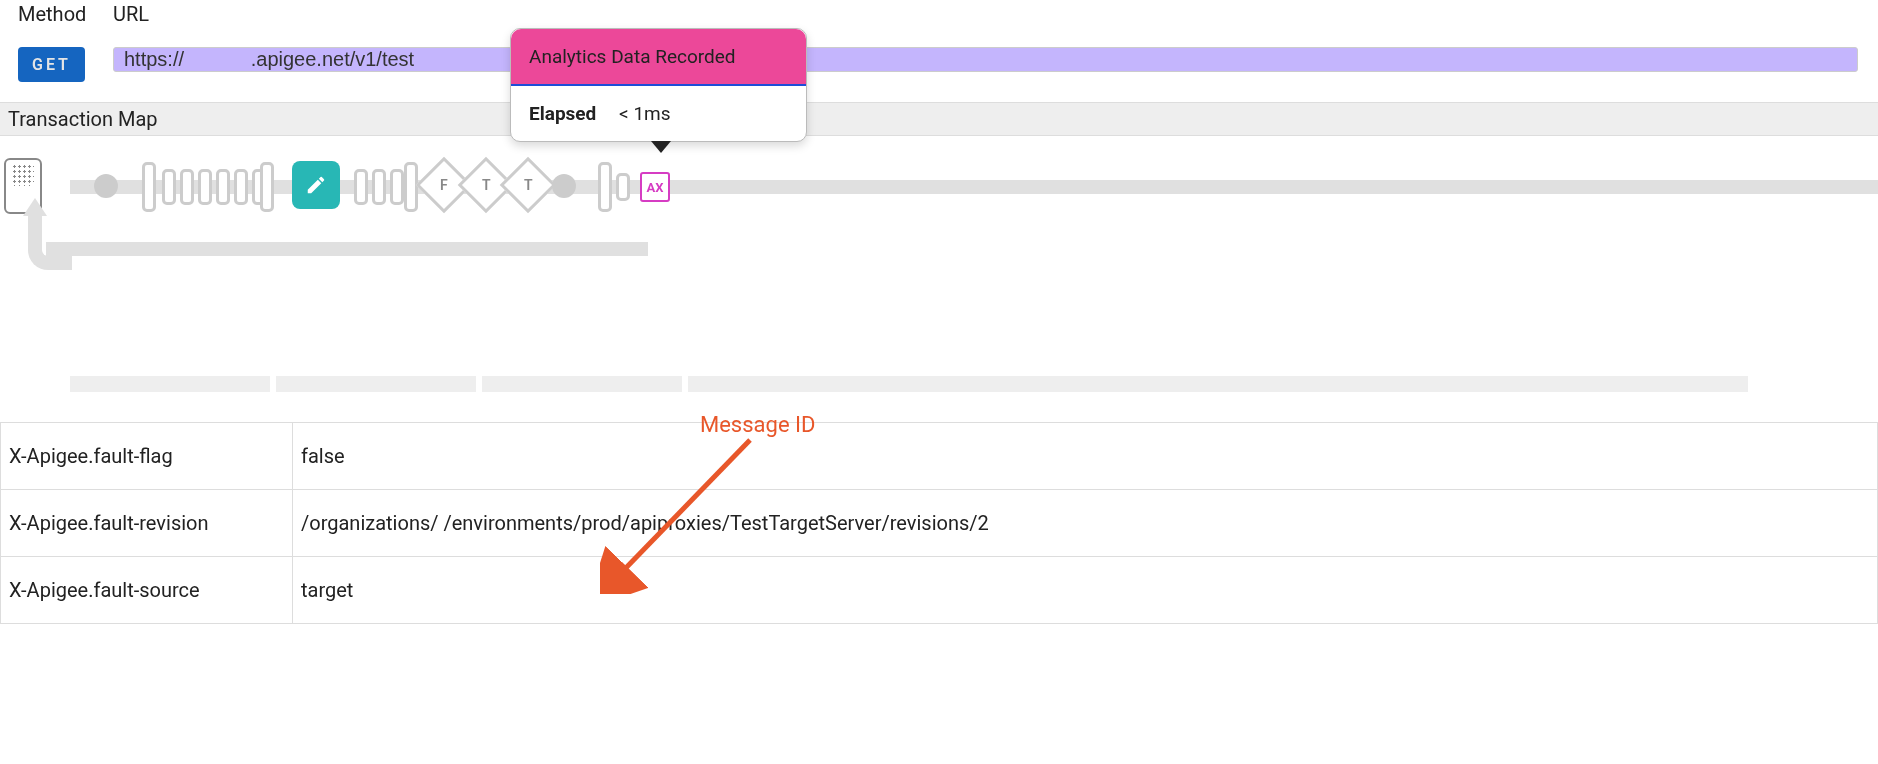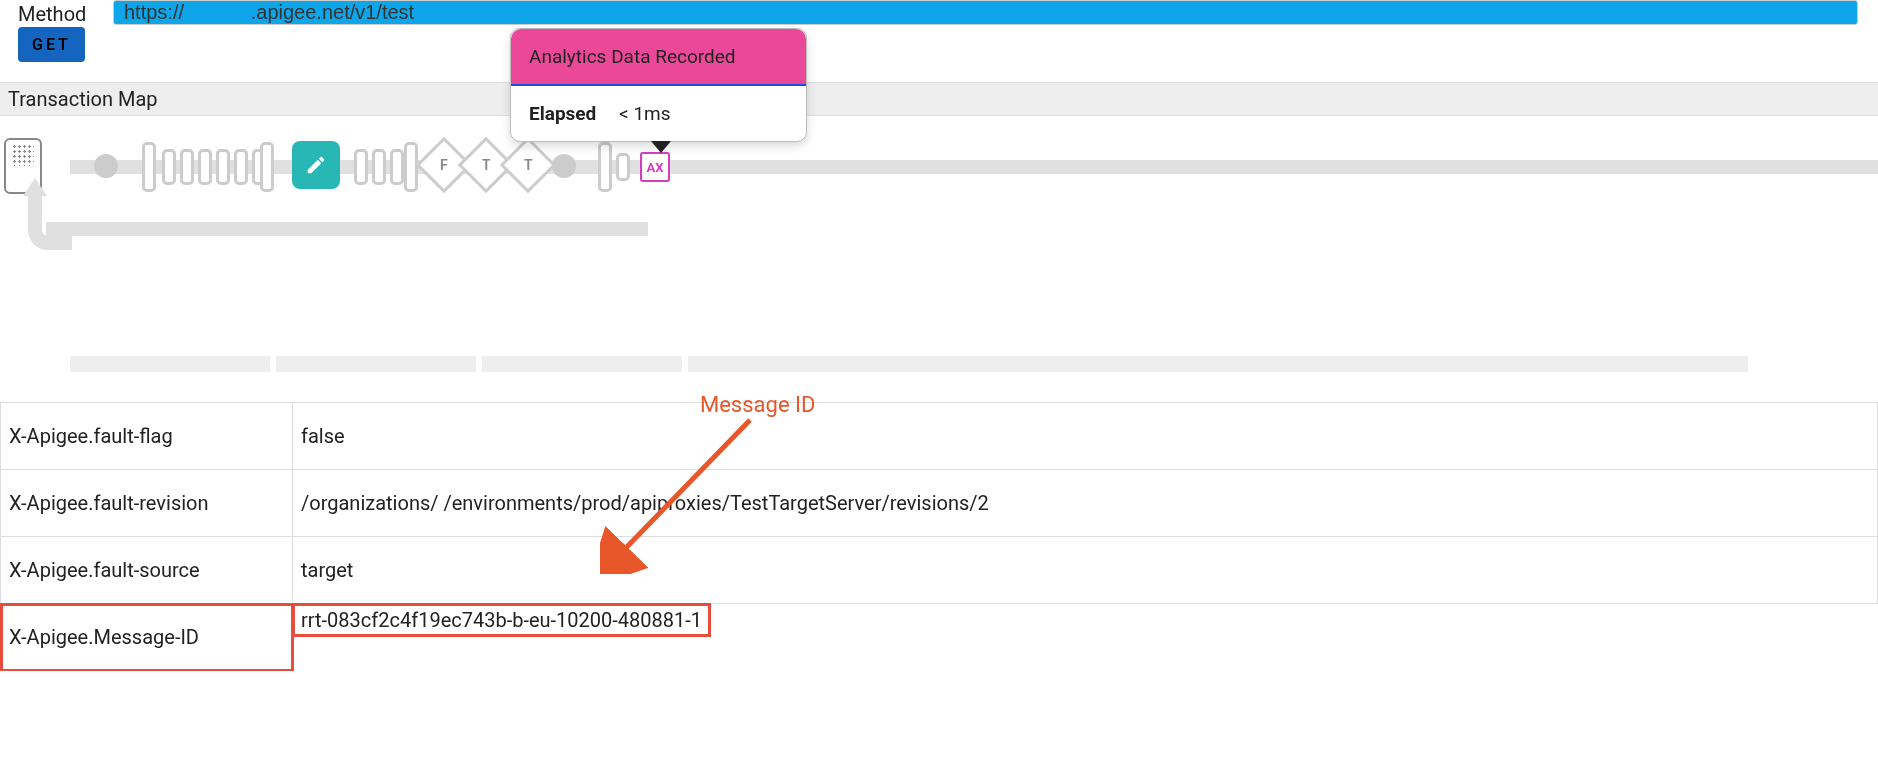--- a/index.html
+++ b/index.html
@@ -1,21 +1,21 @@
 <!DOCTYPE html>
 <html><head>
 <meta charset="utf-8">
 <style>
   html,body{margin:0;padding:0;font-family:-apple-system,BlinkMacSystemFont,"Segoe UI",Roboto,"Helvetica Neue",Arial,sans-serif;font-size:20px;color:#222;background:#fff;width:1878px}
   .hdr-row{display:flex;align-items:flex-start;padding:0 0 0 18px}
   .col-method{width:95px}
   .col-url{flex:1}
-  .lbl{font-size:20px;color:#222;padding:2px 0 1px 0}
-  .method-btn{display:inline-block;background:#1565c0;color:#000000;font-weight:600;letter-spacing:3px;padding:8px 14px;border-radius:4px;font-size:16px}
-  .url-input{width:100%;box-sizing:border-box;font-size:20px;padding:0 10px;border:1px solid #ccc;border-radius:3px;background:#0ea5e9;color:#333}
+  .lbl{font-size:20px;color:#222;padding:2px 0 21px 0}
+  .method-btn{display:inline-block;background:#1565c0;color:#e5e5e5;font-weight:600;letter-spacing:3px;padding:8px 14px;border-radius:4px;font-size:16px}
+  .url-input{width:100%;box-sizing:border-box;font-size:20px;padding:0 10px;border:1px solid #ccc;border-radius:3px;background:#c4b5fd;color:#333}
   .section-title{background:#eee;border-top:1px solid #ddd;border-bottom:1px solid #ddd;padding:4px 8px;font-size:20px;color:#222}
   
   .map-wrap{position:relative;height:160px;padding:20px 0 0 20px}
   .map-track{position:absolute;left:70px;right:0;top:44px;height:14px;background:#e0e0e0}
   .node{position:absolute;top:22px}
   .circ{width:24px;height:24px;border-radius:50%;background:#ccc;display:inline-block;margin-top:16px}
   .pill{width:8px;height:44px;border-radius:5px;background:#fff;border:3px solid #ccc;display:inline-block;margin:0 2px;vertical-align:middle;margin-top:4px}
   .pill-sm{height:30px;margin-top:11px}
   .pill-xs{height:22px;margin-top:15px}
   .sq-edit{width:48px;height:48px;border-radius:8px;background:#28b7b5;display:flex;align-items:center;justify-content:center;margin-top:3px}
@@ -49,20 +49,21 @@
 </style>
 </head>
 <body>
 
 <div class="hdr-row">
   <div class="col-method">
     <div class="lbl">Method</div>
     <div class="method-btn">GET</div>
   </div>
   <div class="col-url" style="padding-right:20px">
+    <div class="lbl">URL</div>
     <input class="url-input" value="https://            .apigee.net/v1/test" style="">
   </div>
 </div>
 
 <div style="height:20px"></div>
 
 <div class="section-title">Transaction Map</div>
 <div class="map-wrap">
   <div class="map-track"></div>
 
@@ -143,24 +144,20 @@
           <td>false</td>
         </tr>
     <tr>
           <td>X-Apigee.fault-revision</td>
           <td>/organizations/           /environments/prod/apiproxies/TestTargetServer/revisions/2</td>
         </tr>
     <tr>
           <td>X-Apigee.fault-source</td>
           <td>target</td>
         </tr>
-    <tr class="hl-row">
-          <td>X-Apigee.Message-ID</td>
-          <td style="display:inline-block;border:none;padding:4px 8px">rrt-083cf2c4f19ec743b-b-eu-10200-480881-1</td>
-        </tr>
   </tbody>
     </table>
 
   <div class="annot" style="left:700px;top:-10px">Message ID</div>
   <svg class="arrow-svg" style="left:600px;top:12px" width="180" height="160">
     <defs>
         <marker id="ah" markerWidth="12" markerHeight="12" refX="2" refY="6" orient="auto">
           <path d="M0,0 L12,6 L0,12 z" fill="#e8572a"></path>
         </marker>
       </defs>

